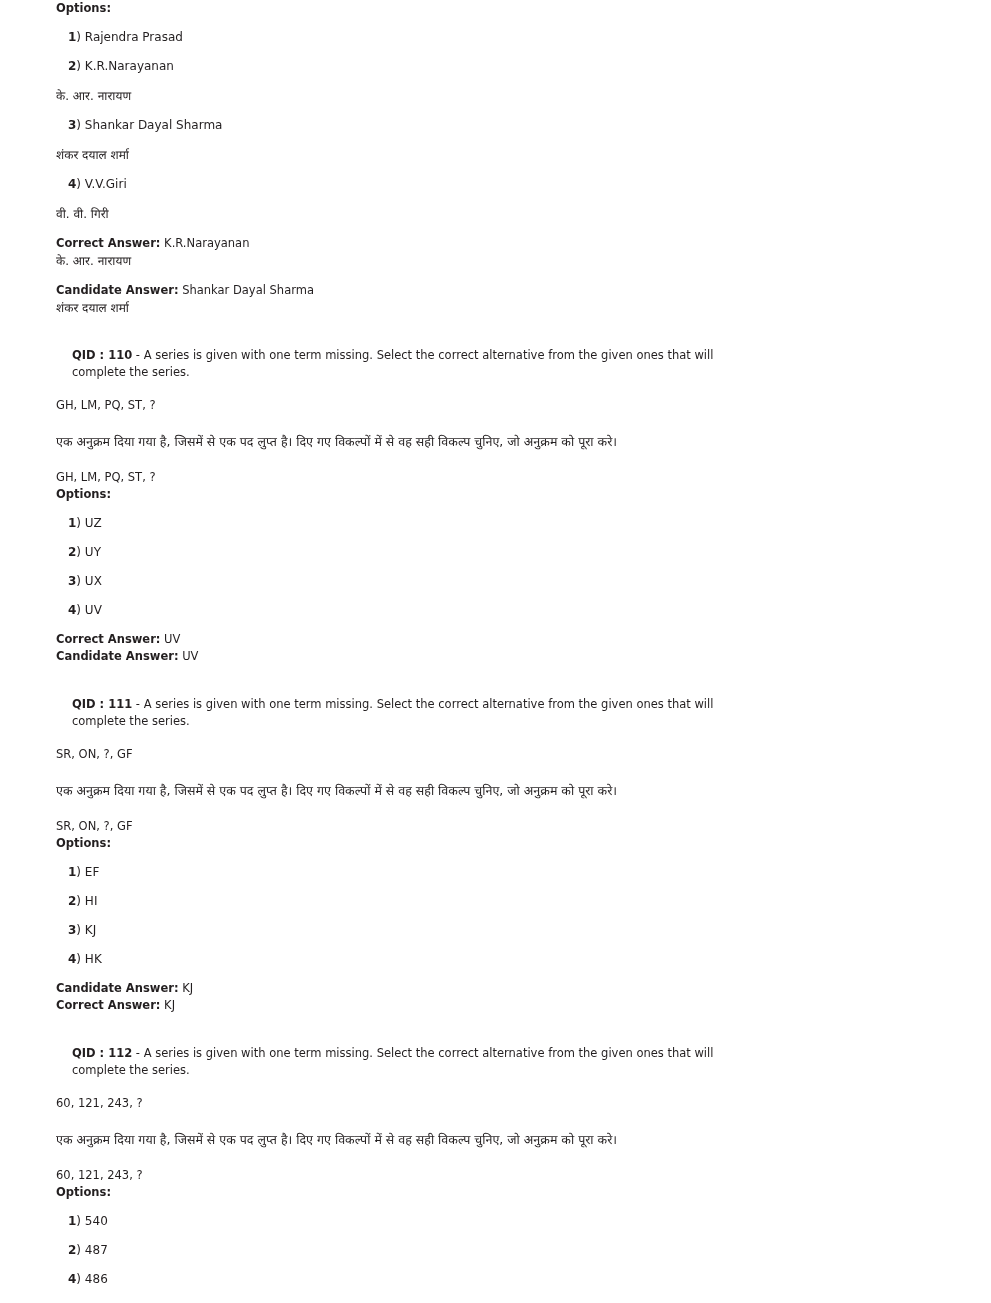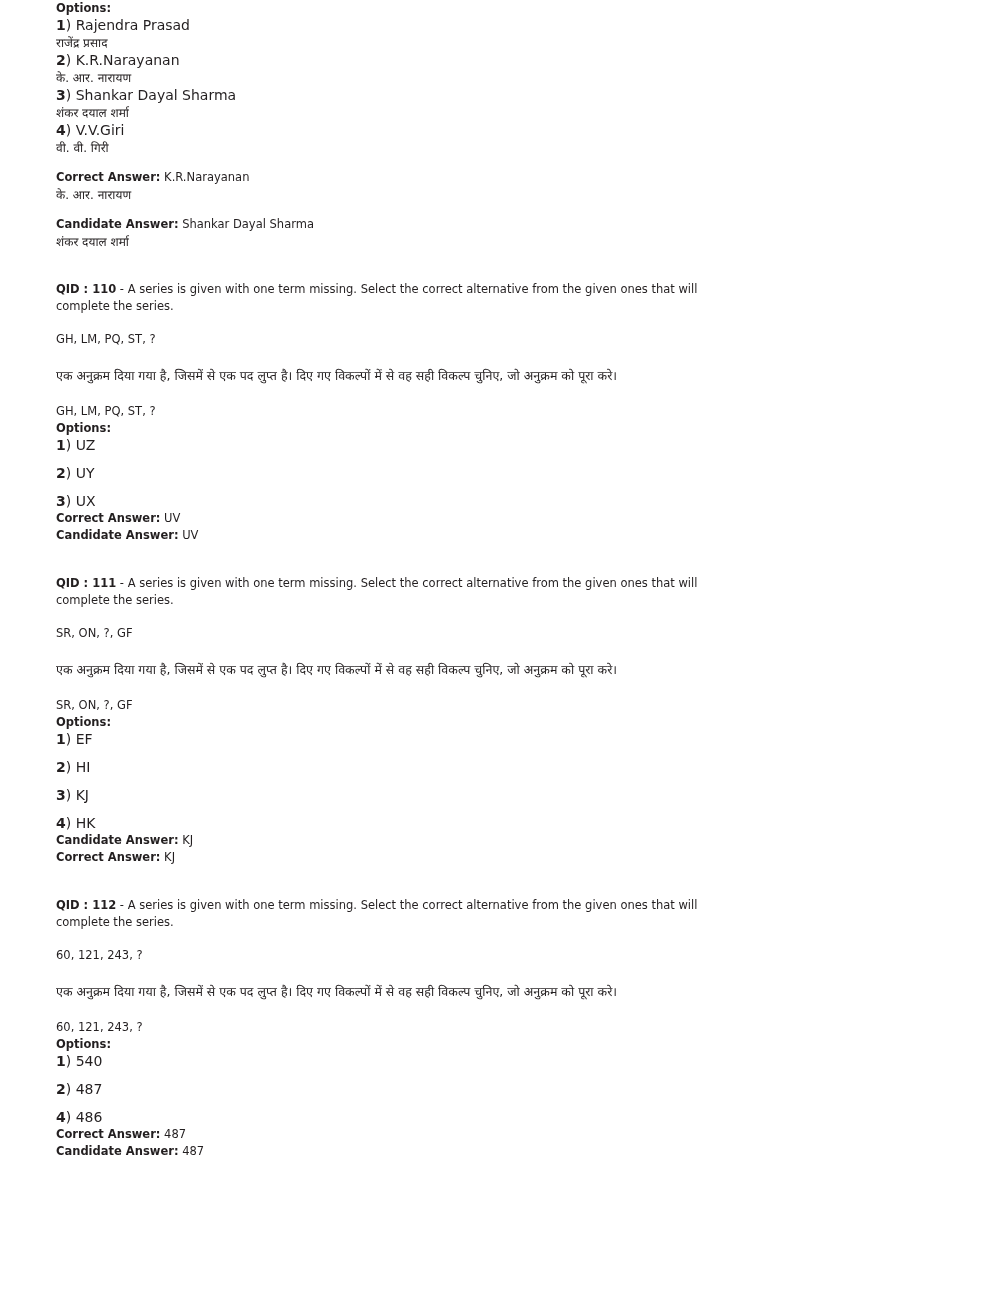--- a/index.html
+++ b/index.html
@@ -21,23 +21,23 @@
     position: relative;
   }
   .opt-head {
     font-size: 11.5px;
     font-weight: bold;
     margin: 0;
     padding: 0;
     line-height: 17px;
   }
   .line {
-    font-size: 14px;
+    font-size: 12px;
     line-height: 17px;
-    margin: 0;
+    margin: 12px;
     padding: 0;
     color: #231f20;
   }
   .line b {
     font-weight: bold;
   }
   .hindi {
     font-size: 12px;
     line-height: 18px;
     margin: 0;
@@ -46,21 +46,21 @@
   }
   .opt-gap {
     margin-top: 11px;
   }
   .block {
     margin-top: 0;
   }
   .qid-row {
     font-size: 11.5px;
     line-height: 17px;
-    margin: 0;
+    margin: 16px;
   }
   .qid-row .qid {
     font-weight: bold;
   }
   .q-text {
     font-size: 11.5px;
     line-height: 17px;
     margin-top: 16px;
   }
   .q-hindi {
@@ -85,21 +85,20 @@
 </style>
 </head>
 <body>
 
 <div class="page">
 
   <div class="firstblock">
     <div class="opt-head">Options:</div>
 
     <div class="line"><b>1</b><span>) <span>Rajendra Prasad</span></span></div>
-    <div class="hindi">राजेंद्र प्रसाद</div>
 
     <div class="line"><b>2</b><span>) <span>K.R.Narayanan</span></span></div>
     <div class="hindi">के. आर. नारायण</div>
 
     <div class="line"><b>3</b><span>) <span>Shankar Dayal Sharma</span></span></div>
     <div class="hindi">शंकर दयाल शर्मा</div>
 
     <div class="line"><b>4</b><span>) <span>V.V.Giri</span></span></div>
     <div class="hindi">वी. वी. गिरी</div>
 
@@ -114,20 +113,21 @@
     <div class="qid-row"><span class="qid">QID : 110</span><span> - </span><span>A series is given with one term missing. Select the correct alternative from the given ones that will complete the series.</span></div>
 
     <div class="q-text">GH, LM, PQ, ST, ?</div>
     <div class="q-hindi">एक अनुक्रम दिया गया है, जिसमें से एक पद लुप्त है। दिए गए विकल्पों में से वह सही विकल्प चुनिए, जो अनुक्रम को पूरा करे।</div>
     <div class="q-text-2">GH, LM, PQ, ST, ?</div>
 
     <div class="opt-head">Options:</div>
     <div class="line"><b>1</b><span>) <span>UZ</span></span></div>
     <div class="line opt-gap"><b>2</b><span>) <span>UY</span></span></div>
     <div class="line opt-gap"><b>3</b><span>) <span>UX</span></span></div>
+    <div class="line opt-gap"><b>4</b><span>) <span>UV</span></span></div>
 
     <div class="ans-line"><b>Correct Answer:</b> <span>UV</span></div>
     <div class="ans-line"><b>Candidate Answer:</b> <span>UV</span></div>
   </div>
 
   <div class="block" style="margin-top:31px">
     <div class="qid-row"><span class="qid">QID : 111</span><span> - </span><span>A series is given with one term missing. Select the correct alternative from the given ones that will complete the series.</span></div>
 
     <div class="q-text">SR, ON, ?, GF</div>
     <div class="q-hindi">एक अनुक्रम दिया गया है, जिसमें से एक पद लुप्त है। दिए गए विकल्पों में से वह सही विकल्प चुनिए, जो अनुक्रम को पूरा करे।</div>

